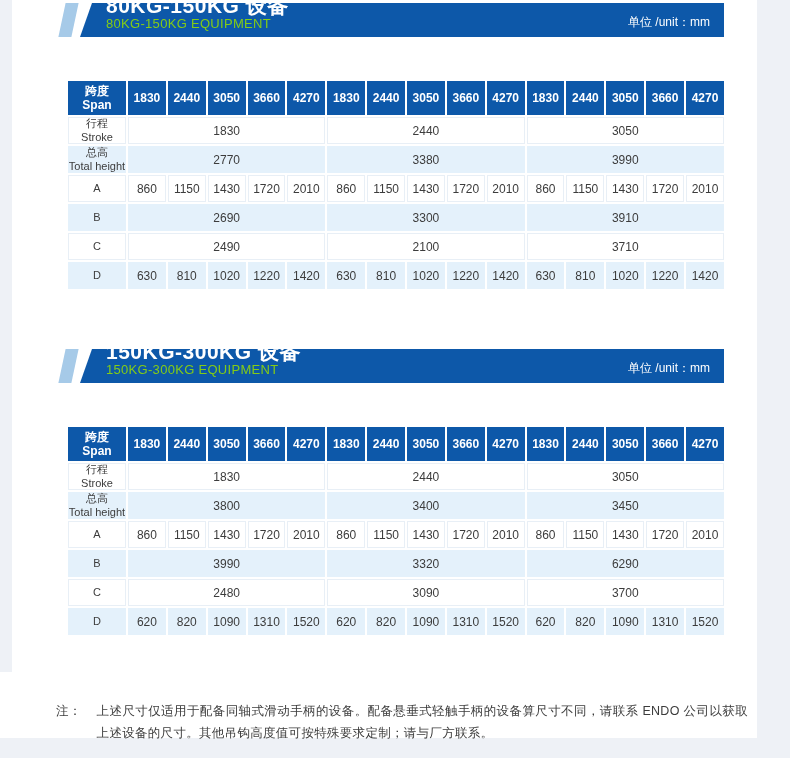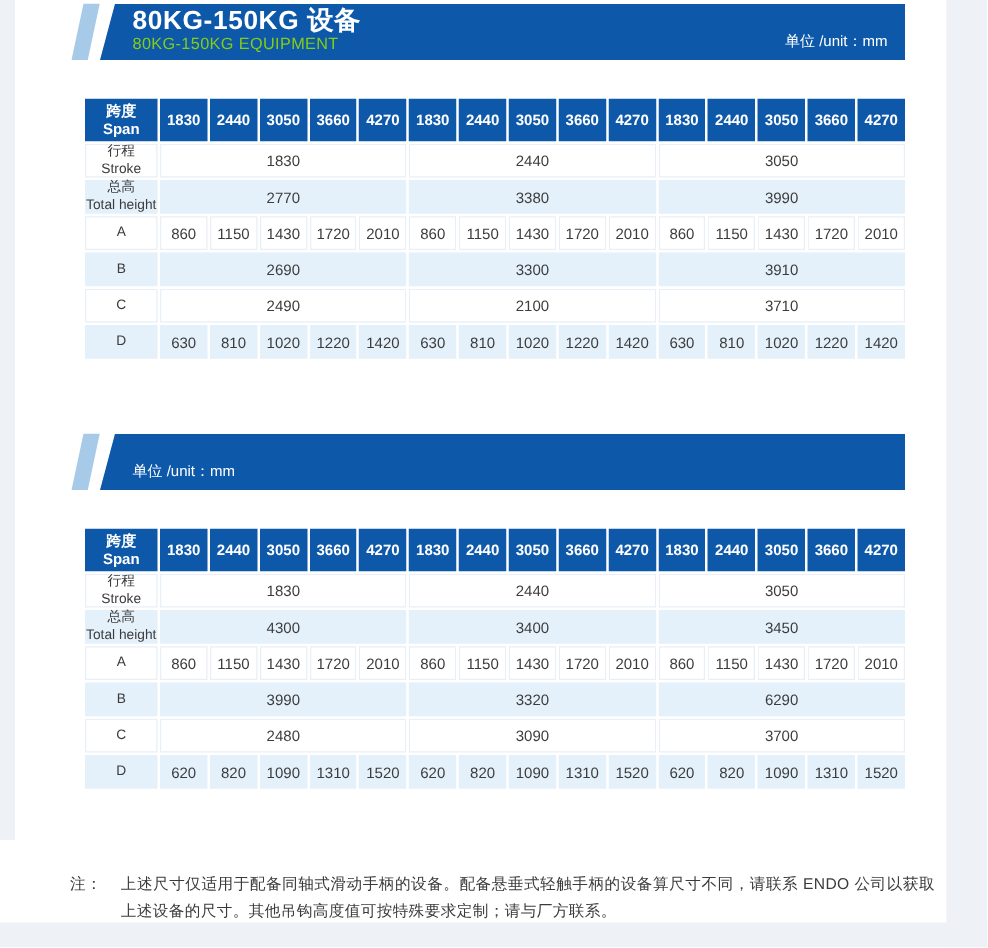--- a/index.html
+++ b/index.html
@@ -10,39 +10,39 @@
     -webkit-font-smoothing:antialiased;
   }
   .bg-strip{position:absolute;background:#eef1f6;}
   .bg-left{left:0;top:0;width:12px;height:672px;}
   .bg-right{left:757px;top:0;width:33px;height:758px;}
   .bg-bottom{left:0;top:738px;width:790px;height:20px;}
 
   .content{position:absolute;left:12px;top:0;width:745px;}
 
   
-  .banner-row{display:flex;height:45px;margin-left:50px;width:662px;}
+  .banner-row{display:flex;height:34px;margin-left:50px;width:662px;}
   .sec1 .banner-row{margin-top:3px;}
   .sec2 .banner-row{margin-top:58px;}
   .stripe{width:13px;background:#a6cae8;transform:skewX(-12deg);}
   .banner-main{
     flex:1;background:#0d58a9;color:#fff;
     clip-path:polygon(12px 0,100% 0,100% 100%,0 100%);
     display:flex;justify-content:space-between;align-items:flex-end;
     padding:0 14px 4px 26px;margin-left:5px;
   }
   .banner-titles{display:flex;flex-direction:column;justify-content:center;padding-bottom:1px;}
   .banner-title{font-size:21px;font-weight:bold;letter-spacing:0.5px;line-height:1.1;}
   .banner-subtitle{font-size:13px;color:#84cc16;letter-spacing:0.3px;line-height:1.15;}
   .banner-unit{font-size:12px;color:#ffffff;padding-bottom:2px;white-space:nowrap;}
 
   
   table.spec-table{
     border-collapse:separate;border-spacing:2px;table-layout:fixed;
-    width:660px;margin-left:54px;margin-top:29px;
+    width:660px;margin-left:54px;margin-top:42px;
     font-size:12px;
   }
   table.spec-table th,table.spec-table td{padding:0;text-align:center;vertical-align:middle;}
   table.spec-table th{
     background:#0d58a9;color:#fff;height:34px;font-weight:bold;font-size:12px;
   }
   th.corner{width:58px;font-size:11px;line-height:1.2;font-weight:bold;}
   table.spec-table td{
     height:27px;color:#3c3c3c;background:#fff;
     box-shadow:inset 0 0 0 1px #e8eff6;
@@ -170,20 +170,24 @@
             <td class="shaded">1420</td>
           </tr>
         </tbody>
       </table>
   </div>
 
   <div class="section sec2">
     <div class="banner-row">
       <div class="stripe"></div>
       <div class="banner-main">
+        <div class="banner-titles">
+          <div class="banner-title">150KG-300KG 设备</div>
+          <div class="banner-subtitle">150KG-300KG EQUIPMENT</div>
+        </div>
         <div class="banner-unit">单位 /unit：mm</div>
       </div>
     </div>
     <table class="spec-table">
         <thead>
           <tr>
             <th class="corner">
               <div>跨度</div>
               <div>Span</div>
             </th>
@@ -212,21 +216,21 @@
             </td>
             <td colspan="5">1830</td>
             <td colspan="5">2440</td>
             <td colspan="5">3050</td>
           </tr>
           <tr>
             <td class="rowlabel shaded">
               <div>总高</div>
               <div>Total height</div>
             </td>
-            <td colspan="5" class="shaded">4300</td>
+            <td colspan="5" class="shaded">3800</td>
             <td colspan="5" class="shaded">3400</td>
             <td colspan="5" class="shaded">3450</td>
           </tr>
           <tr>
             <td class="rowlabel">A</td>
             <td>860</td>
             <td>1150</td>
             <td>1430</td>
             <td>1720</td>
             <td>2010</td>

